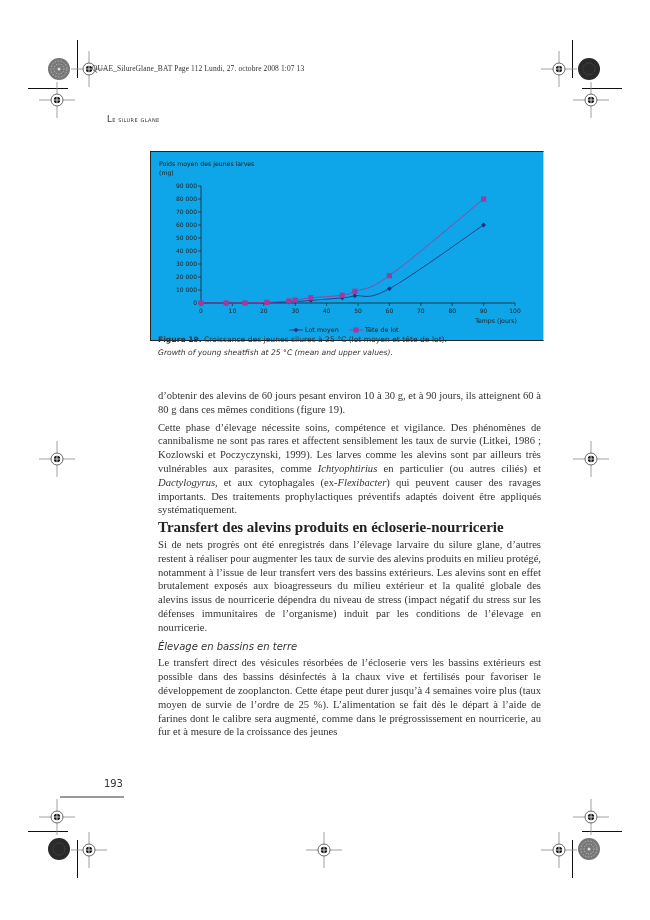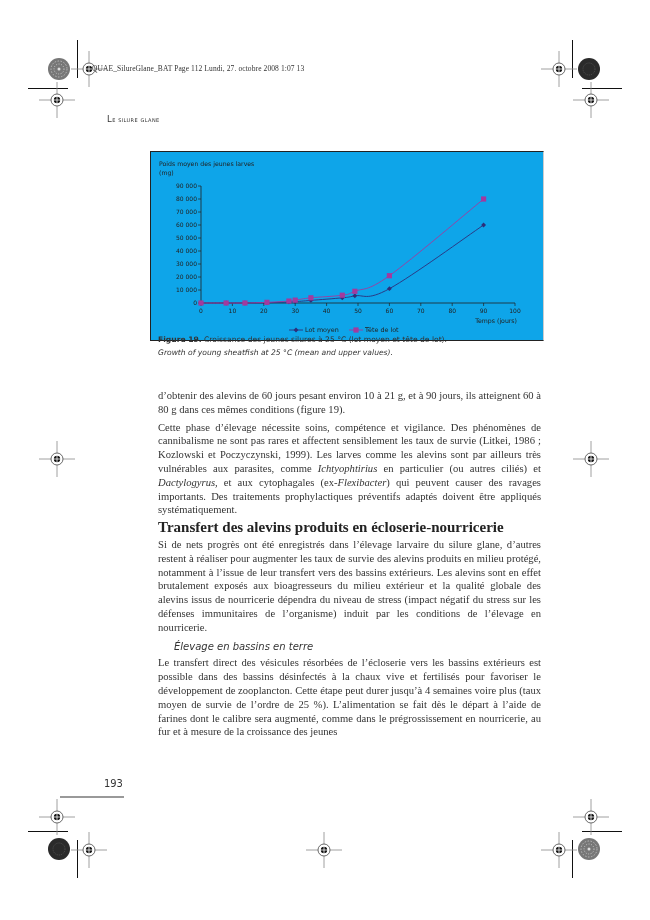--- a/index.html
+++ b/index.html
@@ -163,22 +163,22 @@
       <text x="214" y="180" font-size="6.4" font-family="&quot;DejaVu Sans&quot;, sans-serif" fill="#222">Tête de lot</text>
     </svg>
 </div>
 
 <div class="abs caption">
   <div><b>Figure 19.</b> <span>Croissance des jeunes silures à 25 °C (lot moyen et tête de lot).</span></div>
   <div class="en">Growth of young sheatfish at 25 °C (mean and upper values).</div>
 </div>
 
 <div class="abs body-text" style="top:389px;">
-  <p>d’obtenir des alevins de 60 jours pesant environ 10 à 21 g, et à 90 jours, ils atteignent 60 à 80 g dans ces mêmes conditions (figure 19).</p>
+  <p>d’obtenir des alevins de 60 jours pesant environ 10 à 30 g, et à 90 jours, ils atteignent 60 à 80 g dans ces mêmes conditions (figure 19).</p>
   <p><span>Cette phase d’élevage nécessite soins, compétence et vigilance. Des phénomènes de cannibalisme ne sont pas rares et affectent sensiblement les taux de survie (Litkei, 1986 ; Kozlowski et Poczyczynski, 1999). Les larves comme les alevins sont par ailleurs très vulnérables aux parasites, comme </span><i>Ichtyophtirius</i><span> en particulier (ou autres ciliés) et </span><i>Dactylogyrus,</i><span> et aux cytophagales (ex-</span><i>Flexibacter</i><span>) qui peuvent causer des ravages importants. Des traitements prophylactiques préventifs adaptés doivent être appliqués systématiquement.</span></p>
   <div class="h2" style="margin:4px 0 3px 0;">Transfert des alevins produits en écloserie-nourricerie</div>
   <p>Si de nets progrès ont été enregistrés dans l’élevage larvaire du silure glane, d’autres restent à réaliser pour augmenter les taux de survie des alevins produits en milieu protégé, notamment à l’issue de leur transfert vers des bassins extérieurs. Les alevins sont en effet brutalement exposés aux bioagresseurs du milieu extérieur et la qualité globale des alevins issus de nourricerie dépendra du niveau de stress (impact négatif du stress sur les défenses immunitaires de l’organisme) induit par les conditions de l’élevage en nourricerie.</p>
-  <div class="h3" style="margin:5px 0 3px 16px;">Élevage en bassins en terre</div>
+  <div class="h3" style="margin:5px 0 3px 0;">Élevage en bassins en terre</div>
   <p>Le transfert direct des vésicules résorbées de l’écloserie vers les bassins extérieurs est possible dans des bassins désinfectés à la chaux vive et fertilisés pour favoriser le développement de zooplancton. Cette étape peut durer jusqu’à 4 semaines voire plus (taux moyen de survie de l’ordre de 25 %). L’alimentation se fait dès le départ à l’aide de farines dont le calibre sera augmenté, comme dans le prégrossissement en nourricerie, au fur et à mesure de la croissance des jeunes</p>
 </div>
 
 <div class="abs folio">193</div>
 <div class="abs glrule" style="left:60px;top:796px;width:64px;"></div>
 
 </body></html>

